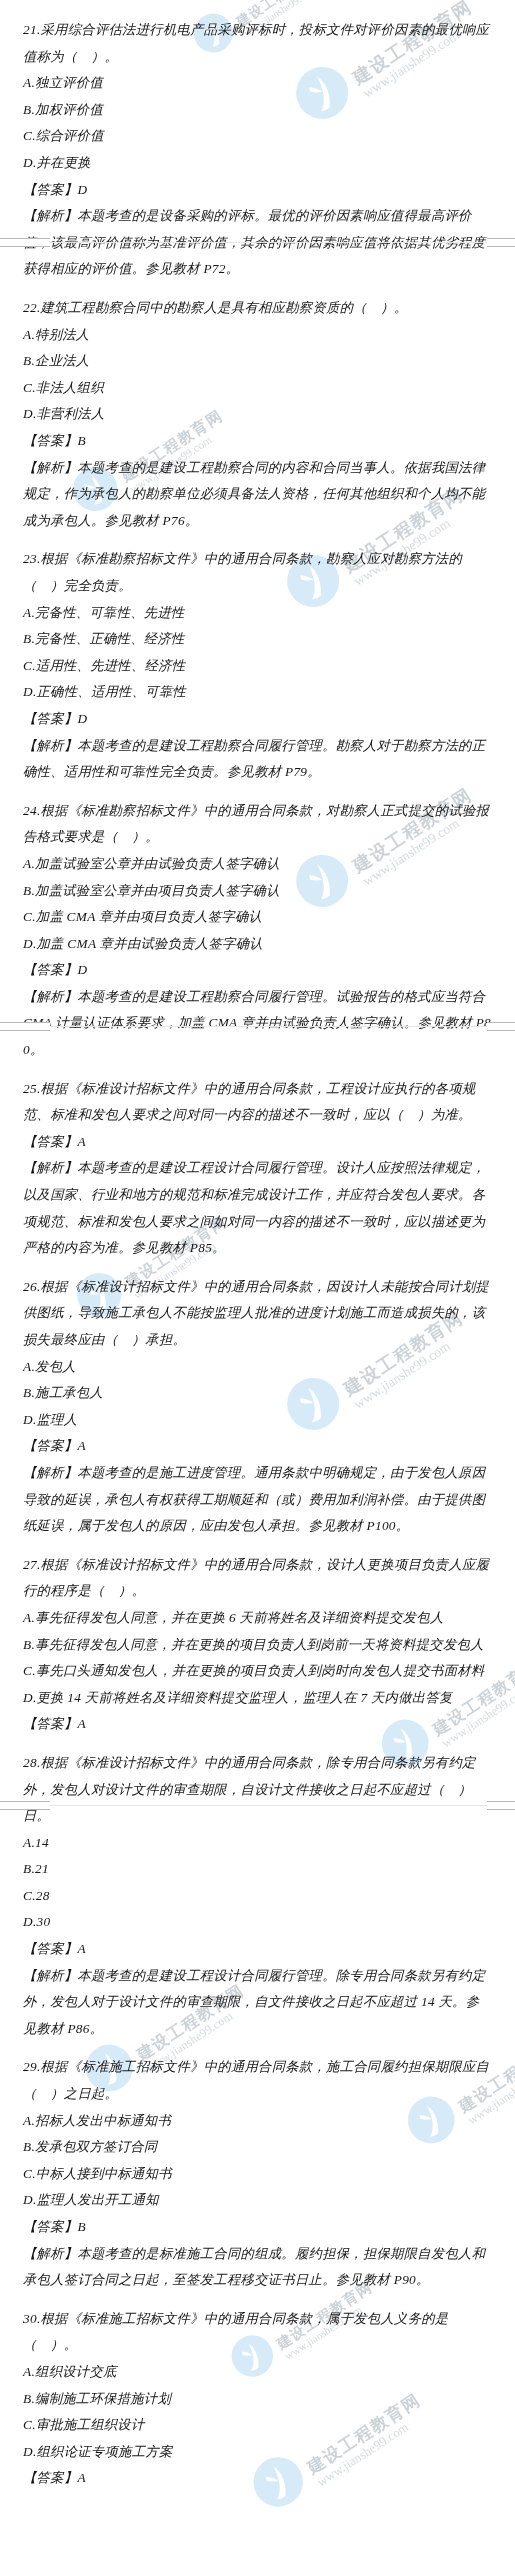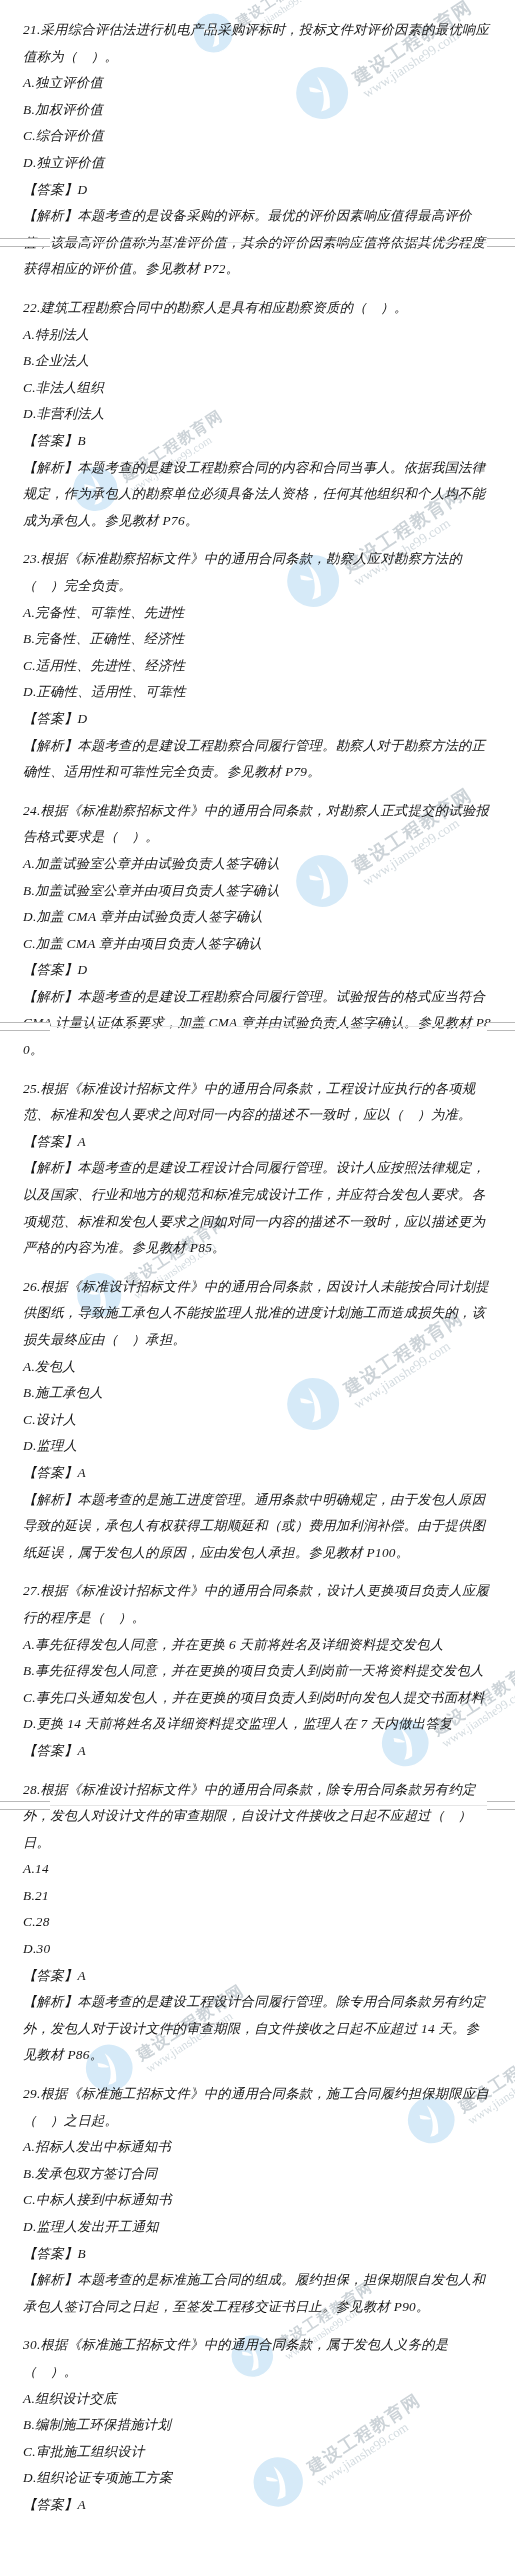--- a/index.html
+++ b/index.html
@@ -213,21 +213,21 @@
   </div>
 </div>
 
   <div class="content" id="question-list">
   <div class="question">
     <p class="line stem">21.采用综合评估法进行机电产品采购评标时，投标文件对评价因素的最优响应值称为（　）。</p>
     <div>
           <p class="line option">A.独立评价值</p>
           <p class="line option">B.加权评价值</p>
           <p class="line option">C.综合评价值</p>
-          <p class="line option">D.独立评价值</p>
+          <p class="line option">D.并在更换</p>
         </div>
     <p class="line answer"><span>【答案】</span><span>D</span></p>
     <p class="line analysis"><span>【解析】</span><span>本题考查的是设备采购的评标。最优的评价因素响应值得最高评价值，该最高评价值称为基准评价值，其余的评价因素响应值将依据其优劣程度获得相应的评价值。参见教材 P72。</span></p>
   </div>
 
   <div class="question">
     <p class="line stem">22.建筑工程勘察合同中的勘察人是具有相应勘察资质的（　）。</p>
     <div>
           <p class="line option">A.特别法人</p>
           <p class="line option">B.企业法人</p>
@@ -248,39 +248,38 @@
         </div>
     <p class="line answer"><span>【答案】</span><span>D</span></p>
     <p class="line analysis"><span>【解析】</span><span>本题考查的是建设工程勘察合同履行管理。勘察人对于勘察方法的正确性、适用性和可靠性完全负责。参见教材 P79。</span></p>
   </div>
 
   <div class="question">
     <p class="line stem">24.根据《标准勘察招标文件》中的通用合同条款，对勘察人正式提交的试验报告格式要求是（　）。</p>
     <div>
           <p class="line option">A.加盖试验室公章并由试验负责人签字确认</p>
           <p class="line option">B.加盖试验室公章并由项目负责人签字确认</p>
+          <p class="line option">C.加盖 CMA 章并由项目负责人签字确认</p>
           <p class="line option">D.加盖 CMA 章并由试验负责人签字确认</p>
-          <p class="line option">C.加盖 CMA 章并由项目负责人签字确认</p>
         </div>
     <p class="line answer"><span>【答案】</span><span>D</span></p>
     <p class="line analysis"><span>【解析】</span><span>本题考查的是建设工程勘察合同履行管理。试验报告的格式应当符合 CMA 计量认证体系要求，加盖 CMA 章并由试验负责人签字确认。参见教材 P80。</span></p>
   </div>
 
   <div class="question">
     <p class="line stem">25.根据《标准设计招标文件》中的通用合同条款，工程设计应执行的各项规范、标准和发包人要求之间对同一内容的描述不一致时，应以（　）为准。</p>
     <p class="line answer"><span>【答案】</span><span>A</span></p>
     <p class="line analysis"><span>【解析】</span><span>本题考查的是建设工程设计合同履行管理。设计人应按照法律规定，以及国家、行业和地方的规范和标准完成设计工作，并应符合发包人要求。各项规范、标准和发包人要求之间如对同一内容的描述不一致时，应以描述更为严格的内容为准。参见教材 P85。</span></p>
   </div>
 
   <div class="question">
     <p class="line stem">26.根据《标准设计招标文件》中的通用合同条款，因设计人未能按合同计划提供图纸，导致施工承包人不能按监理人批准的进度计划施工而造成损失的，该损失最终应由（　）承担。</p>
     <div>
           <p class="line option">A.发包人</p>
           <p class="line option">B.施工承包人</p>
-          <p class="line option">C.设计人</p>
           <p class="line option">D.监理人</p>
         </div>
     <p class="line answer"><span>【答案】</span><span>A</span></p>
     <p class="line analysis"><span>【解析】</span><span>本题考查的是施工进度管理。通用条款中明确规定，由于发包人原因导致的延误，承包人有权获得工期顺延和（或）费用加利润补偿。由于提供图纸延误，属于发包人的原因，应由发包人承担。参见教材 P100。</span></p>
   </div>
 
   <div class="question">
     <p class="line stem">27.根据《标准设计招标文件》中的通用合同条款，设计人更换项目负责人应履行的程序是（　）。</p>
     <div>
           <p class="line option">A.事先征得发包人同意，并在更换 6 天前将姓名及详细资料提交发包人</p>

